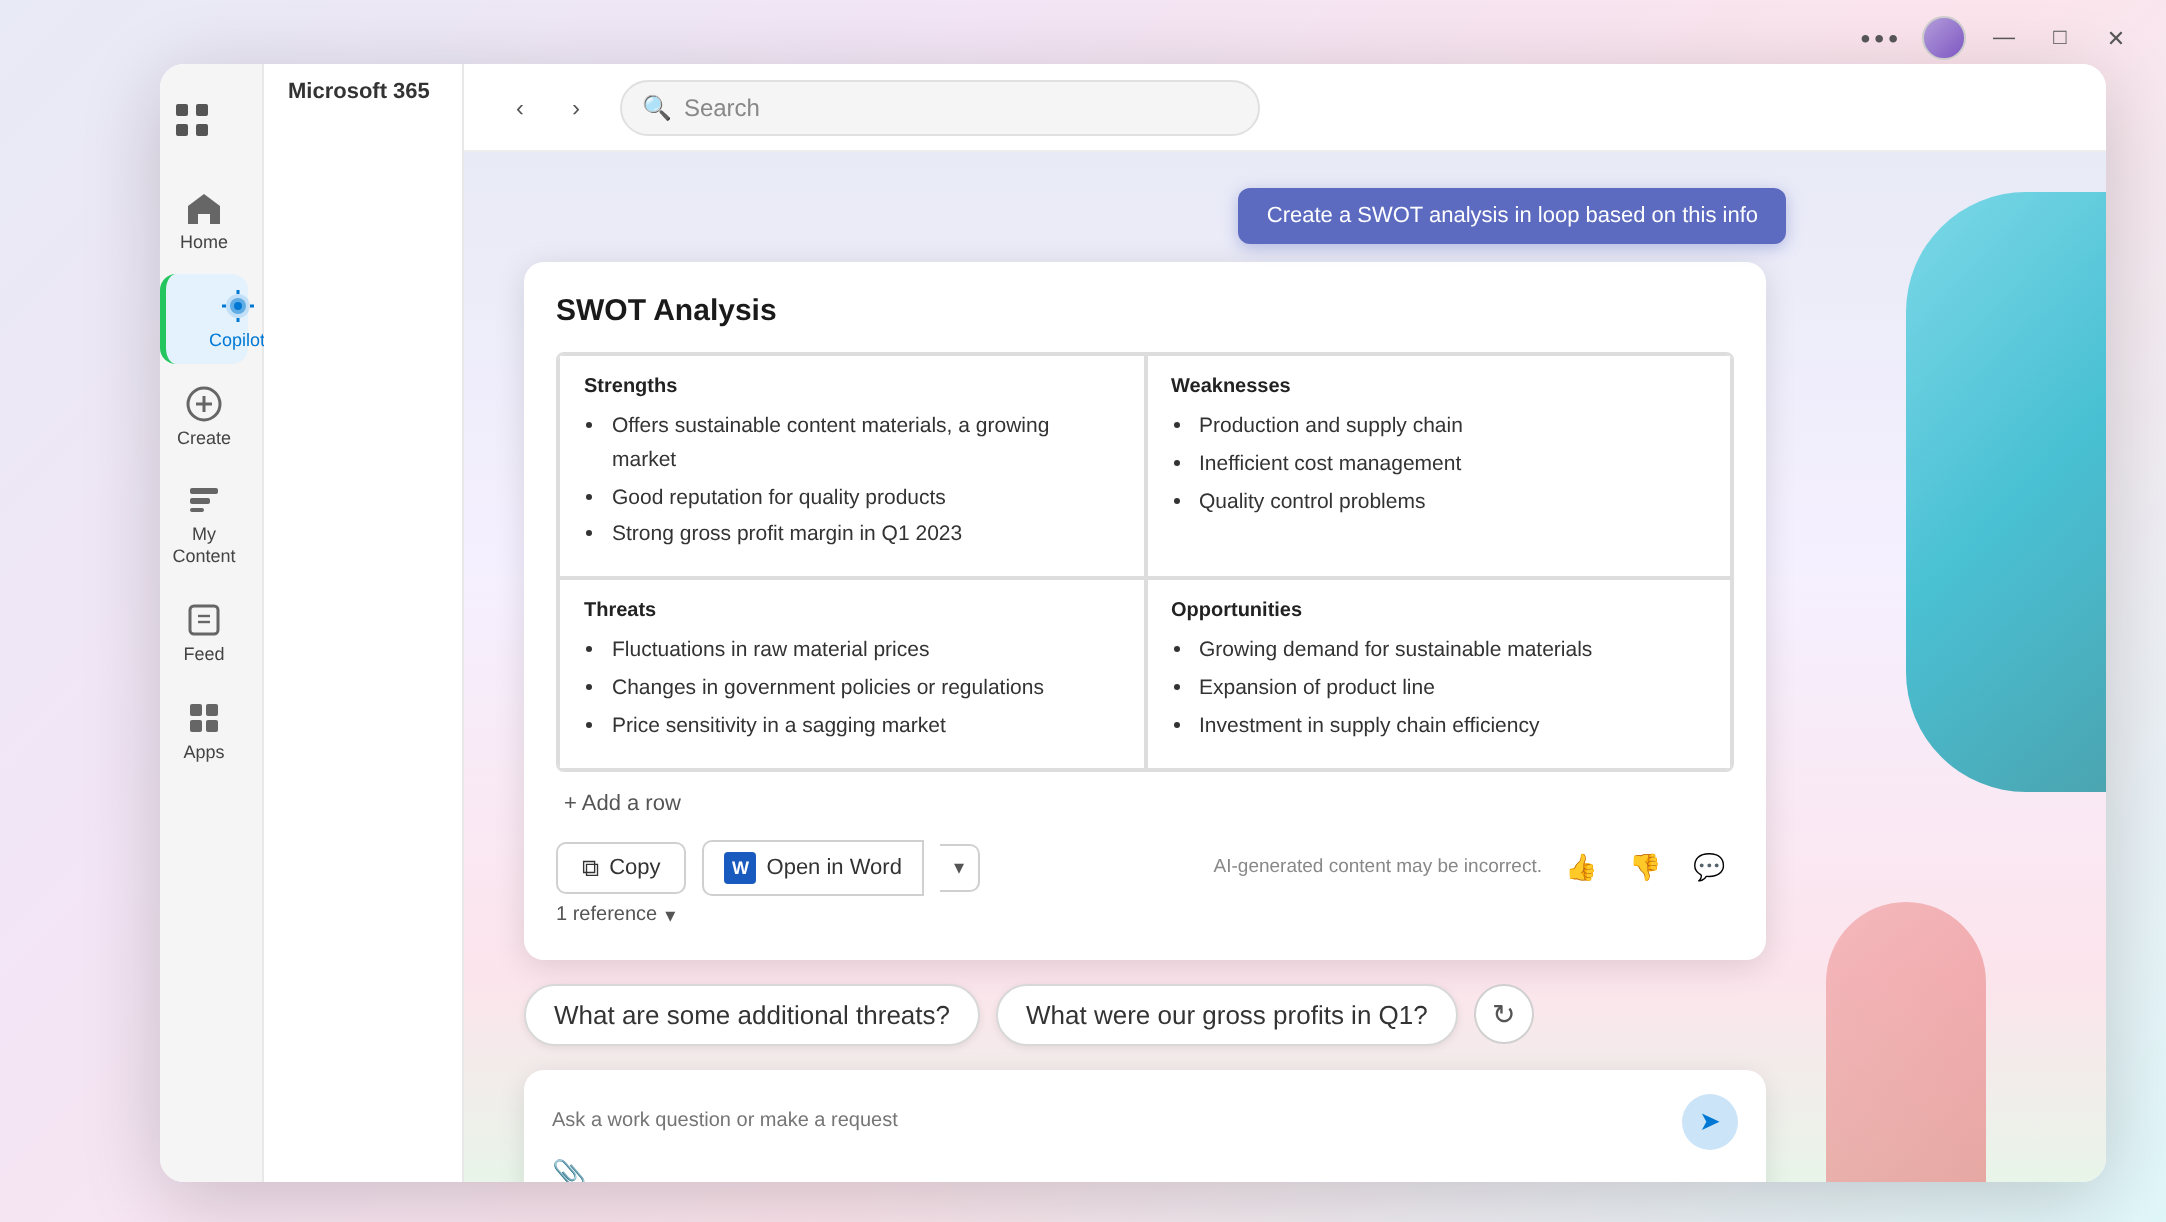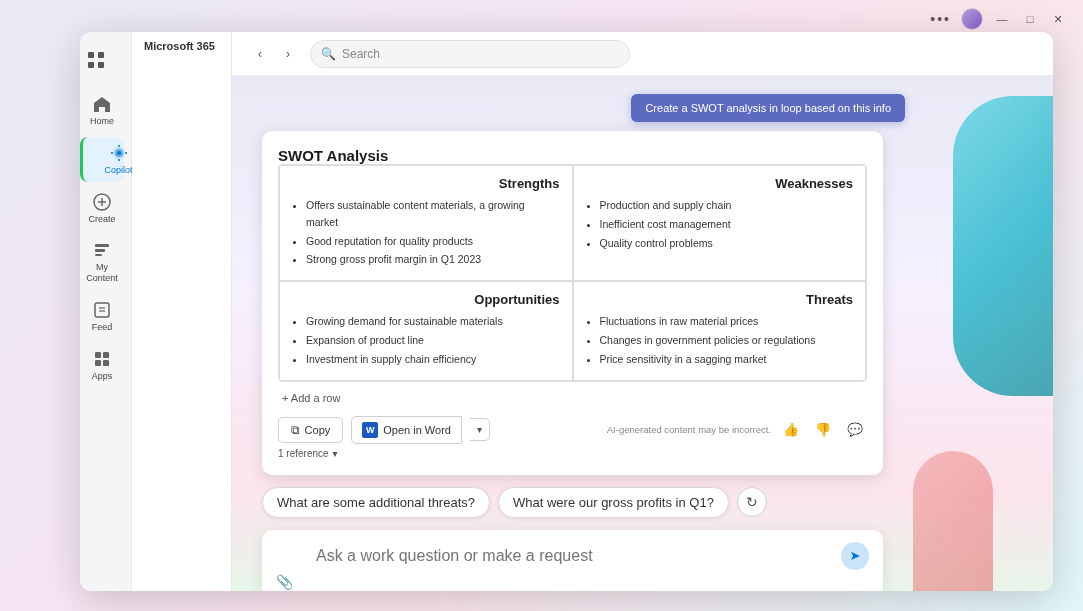--- a/index.html
+++ b/index.html
@@ -181,21 +181,21 @@
       height: 150px;
       background: linear-gradient(135deg, #ef9a9a 0%, #e57373 100%);
       border-radius: 40px 40px 0 0;
       opacity: 0.6;
     }
 
     
     .cta-button {
       position: absolute;
       top: 18px;
-      right: 148px;
+      right: 160px;
       background: #5c6bc0;
       color: #fff;
       padding: 8px 14px;
       border-radius: 6px;
       font-size: 11px;
       cursor: pointer;
       white-space: nowrap;
       z-index: 10;
       box-shadow: 0 2px 8px rgba(92,107,192,0.4);
     }
@@ -217,39 +217,39 @@
       background: #fff;
       border-radius: 10px;
       box-shadow: 0 3px 16px rgba(0,0,0,0.12);
       padding: 16px;
       flex-shrink: 0;
     }
     .swot-title {
       font-size: 15px;
       font-weight: 600;
       color: #1a1a1a;
+      margin-bottom: 12px;
     }
     .swot-grid {
       display: grid;
       grid-template-columns: 1fr 1fr;
       border: 1px solid #ddd;
       border-radius: 4px;
       overflow: hidden;
     }
     .swot-cell {
       padding: 10px 12px;
       border: 1px solid #ddd;
       font-size: 11px;
     }
     .swot-cell-header {
-      font-size: 13px;
+      font-size: 10px;
       font-weight: 700;
       color: #222;
       margin-bottom: 6px;
-      text-align: right;
     }
     .swot-cell ul {
       padding-left: 14px;
       color: #333;
       line-height: 1.6;
     }
     .swot-cell ul li {
       font-size: 10.5px;
       margin-bottom: 2px;
     }
@@ -378,26 +378,25 @@
       box-shadow: 0 3px 14px rgba(0,0,0,0.10);
       padding: 12px 14px 8px;
     }
     .input-field-row {
       display: flex;
       align-items: center;
       gap: 8px;
     }
     .input-text {
       flex: 1;
-      font-size: 16px;
+      font-size: 10px;
       color: #aaa;
       border: none;
       outline: none;
       background: transparent;
-      margin-left: 40px;
     }
     .send-btn {
       width: 28px;
       height: 28px;
       background: #cce4f7;
       border-radius: 50%;
       display: flex;
       align-items: center;
       justify-content: center;
       cursor: pointer;
@@ -547,34 +546,34 @@
             <div class="swot-cell">
               <div class="swot-cell-header">Weaknesses</div>
               <ul>
                 <li>Production and supply chain</li>
                 <li>Inefficient cost management</li>
                 <li>Quality control problems</li>
               </ul>
             </div>
 
             <div class="swot-cell">
+              <div class="swot-cell-header">Threats</div>
+              <ul>
+                <li>Fluctuations in raw material prices</li>
+                <li>Changes in government policies or regulations</li>
+                <li>Price sensitivity in a sagging market</li>
+              </ul>
+            </div>
+
+            <div class="swot-cell">
               <div class="swot-cell-header">Opportunities</div>
               <ul>
                 <li>Growing demand for sustainable materials</li>
                 <li>Expansion of product line</li>
                 <li>Investment in supply chain efficiency</li>
-              </ul>
-            </div>
-
-            <div class="swot-cell">
-              <div class="swot-cell-header">Threats</div>
-              <ul>
-                <li>Fluctuations in raw material prices</li>
-                <li>Changes in government policies or regulations</li>
-                <li>Price sensitivity in a sagging market</li>
               </ul>
             </div>
           </div>
 
           <div class="add-row">
             <span>+ Add a row</span>
           </div>
 
           <div class="card-actions">
             <button class="action-btn">

